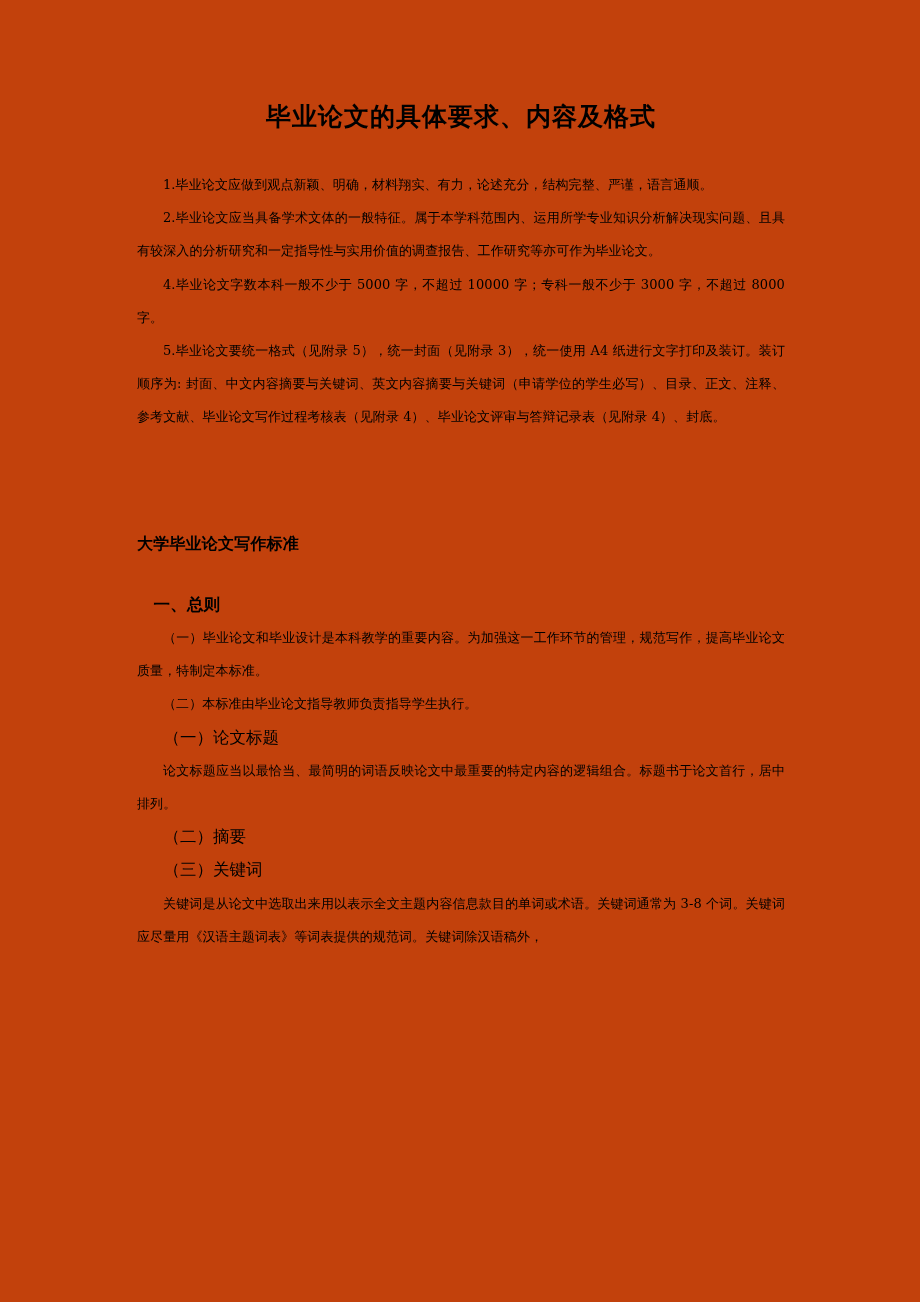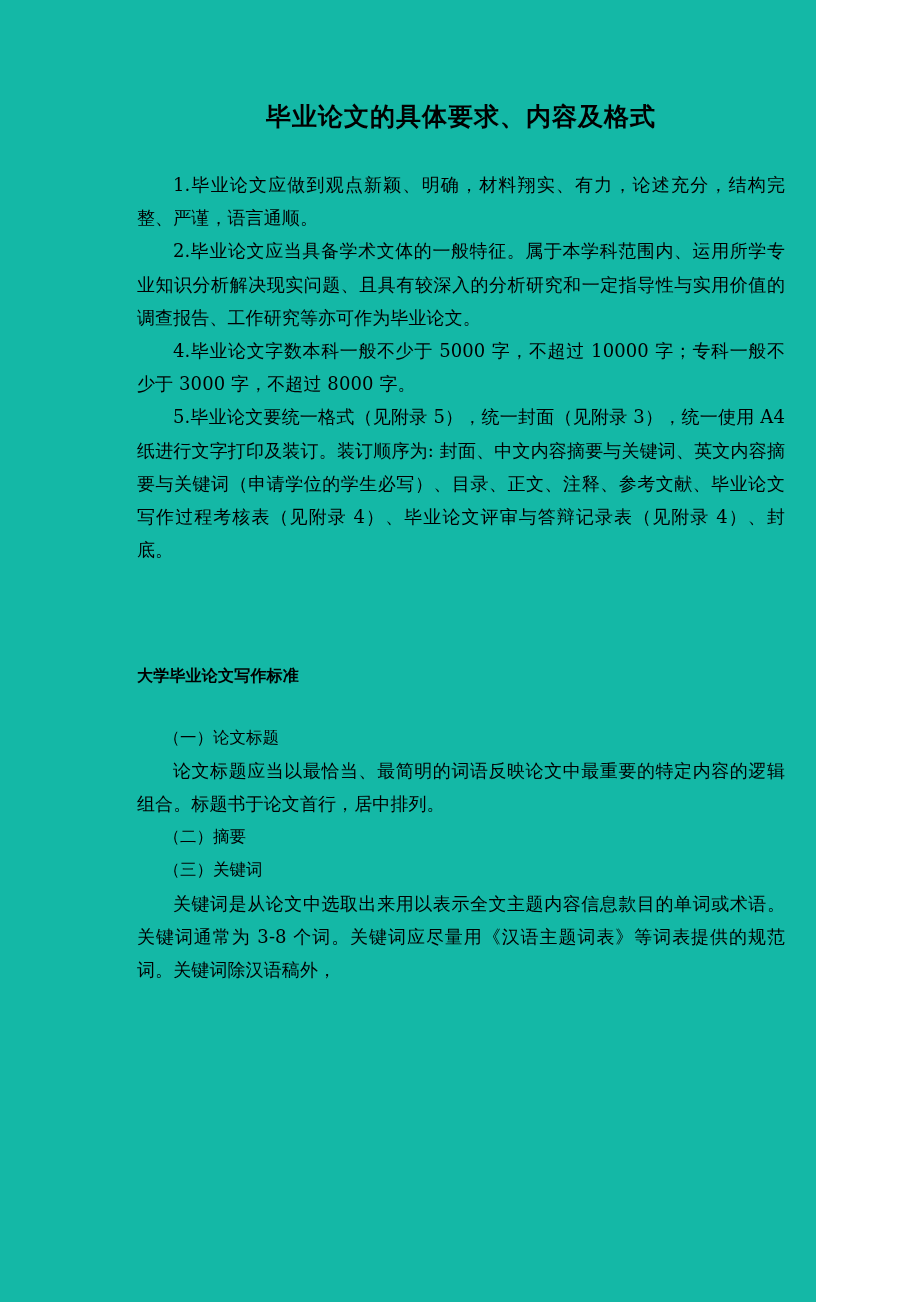--- a/index.html
+++ b/index.html
@@ -7,23 +7,23 @@
     margin: 0;
     padding: 0;
     background: #ffffff;
   }
   body {
     font-family: "DejaVu Serif", "Liberation Serif", serif;
     color: #000000;
   }
   .page {
     position: relative;
-    width: 816px;
+    width: 920px;
     height: 1302px;
-    background: #14b8a6;
+    background: #c2410c;
     overflow: hidden;
     box-sizing: border-box;
   }
   .content {
     position: absolute;
     left: 137px;
     top: 0;
     width: 648px;
   }
   .doc-title {
@@ -34,21 +34,21 @@
     line-height: 34px;
     margin: 0;
     padding-top: 100px;
     font-family: "DejaVu Sans", "Liberation Sans", sans-serif;
   }
   .body-block {
     margin-top: 34px;
   }
   p.para {
     margin: 0;
-    font-size: 18px;
+    font-size: 13px;
     line-height: 33.2px;
     text-align: justify;
     text-justify: inter-ideograph;
     text-indent: 2em;
     letter-spacing: 0.1px;
   }
   .subtitle {
     text-align: left;
     font-size: 16px;
     font-weight: bold;
@@ -90,20 +90,25 @@
       <p class="para">1.毕业论文应做到观点新颖、明确，材料翔实、有力，论述充分，结构完整、严谨，语言通顺。</p>
       <p class="para">2.毕业论文应当具备学术文体的一般特征。属于本学科范围内、运用所学专业知识分析解决现实问题、且具有较深入的分析研究和一定指导性与实用价值的调查报告、工作研究等亦可作为毕业论文。</p>
       <p class="para">4.毕业论文字数本科一般不少于 5000 字，不超过 10000 字；专科一般不少于 3000 字，不超过 8000 字。</p>
       <p class="para">5.毕业论文要统一格式（见附录 5），统一封面（见附录 3），统一使用 A4 纸进行文字打印及装订。装订顺序为: 封面、中文内容摘要与关键词、英文内容摘要与关键词（申请学位的学生必写）、目录、正文、注释、参考文献、毕业论文写作过程考核表（见附录 4）、毕业论文评审与答辩记录表（见附录 4）、封底。</p>
     </div>
 
     <div class="subtitle">大学毕业论文写作标准</div>
 
     <div class="section-gap"></div>
 
+    <div>
+      <h2 class="sec-head">一、总则</h2>
+      <p class="para">（一）毕业论文和毕业设计是本科教学的重要内容。为加强这一工作环节的管理，规范写作，提高毕业论文质量，特制定本标准。</p>
+      <p class="para">（二）本标准由毕业论文指导教师负责指导学生执行。</p>
+    </div>
 
     <div>
 
       <p class="sub-head">（一）论文标题</p>
       <p class="para">论文标题应当以最恰当、最简明的词语反映论文中最重要的特定内容的逻辑组合。标题书于论文首行，居中排列。</p>
 
       <p class="sub-head">（二）摘要</p>
 
       <p class="sub-head">（三）关键词</p>
       <p class="para">关键词是从论文中选取出来用以表示全文主题内容信息款目的单词或术语。关键词通常为 3-8 个词。关键词应尽量用《汉语主题词表》等词表提供的规范词。关键词除汉语稿外，</p>

